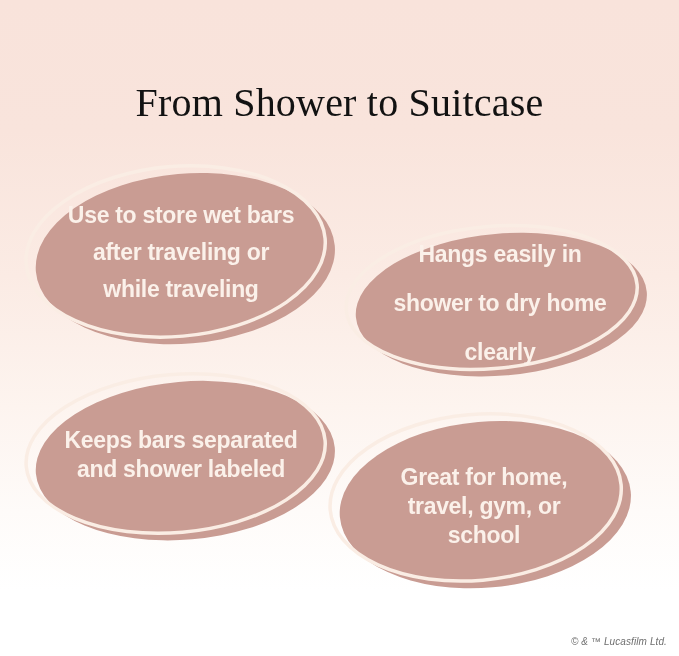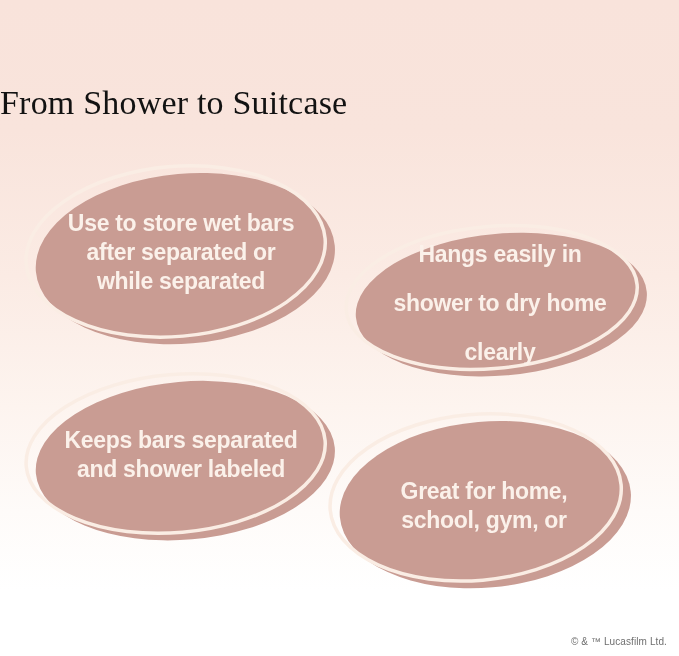--- a/index.html
+++ b/index.html
@@ -26,23 +26,23 @@
         #FFFFFF 100%);
     overflow: hidden;
   }
 
   
   .title {
     position: absolute;
     left: 0;
     top: 78px;
     width: 679px;
-    text-align: left;
+    text-align: center;
     font-family: "Liberation Serif", "DejaVu Serif", serif;
-    font-size: 34px;
+    font-size: 40px;
     line-height: 50px;
     letter-spacing: 0.2px;
     color: #121212;
     white-space: nowrap;
   }
 
   
   .bubbles {
     position: absolute;
     left: 0;
@@ -76,61 +76,62 @@
     font-size: 23px;
     line-height: 29px;
     letter-spacing: -0.3px;
     text-align: center;
     pointer-events: none;
   }
   .bubble-text .ln { display: block; white-space: nowrap; }
 
   
   #bubble-0 { left: 22px;  top: 160px; width: 318px; height: 190px; }
-  #bubble-0 .bubble-text { padding-bottom: 6px; }
+  #bubble-0 .bubble-text { padding-bottom: 6px; gap: 8px; }
   #bubble-1 { left: 344px; top: 222px; width: 306px; height: 158px; }
   #bubble-1 .bubble-text { padding-top: 4px; padding-left: 6px; gap: 20px; }
   #bubble-2 { left: 22px;  top: 368px; width: 318px; height: 178px; }
   #bubble-2 .bubble-text { padding-bottom: 4px; }
   #bubble-3 { left: 328px; top: 408px; width: 306px; height: 186px; }
   #bubble-3 .bubble-text { padding-top: 10px; padding-left: 6px; }
 
   
   .footer {
     position: absolute;
     right: 12px;
     bottom: 8px;
     font-family: "Liberation Sans", sans-serif;
     font-size: 10px;
     line-height: 13px;
     color: #6F6F6F;
     letter-spacing: 0.1px;
     white-space: nowrap;
+    font-style: italic;
   }
 </style>
 </head>
 <body>
 
 <div class="canvas">
 
   <div class="title">From Shower to Suitcase</div>
 
   <div class="bubbles">
 
     <div class="bubble" id="bubble-0">
       <svg width="318" height="190" viewBox="0 0 318 190">
         <g transform="rotate(-5 159 95)">
           <ellipse cx="163" cy="99" rx="150" ry="85" fill="#C99C93"></ellipse>
           <ellipse cx="154" cy="91" rx="150" ry="85" fill="none" stroke="#FAEDE4" stroke-width="3.5"></ellipse>
         </g>
       </svg>
       <div class="bubble-text">
         <span class="ln">Use to store wet bars</span>
-        <span class="ln">after separated or</span>
-        <span class="ln">while separated</span>
+        <span class="ln">after traveling or</span>
+        <span class="ln">while traveling</span>
       </div>
     </div>
 
     <div class="bubble" id="bubble-1">
       <svg width="306" height="158" viewBox="0 0 306 158">
         <g transform="rotate(-5 153 79)">
           <ellipse cx="157" cy="83" rx="146" ry="71" fill="#C99C93"></ellipse>
           <ellipse cx="148" cy="75" rx="146" ry="71" fill="none" stroke="#FAEDE4" stroke-width="3.5"></ellipse>
         </g>
       </svg>
@@ -156,21 +157,22 @@
 
     <div class="bubble" id="bubble-3">
       <svg width="306" height="186" viewBox="0 0 306 186">
         <g transform="rotate(-5 153 93)">
           <ellipse cx="157" cy="97" rx="146" ry="83" fill="#C99C93"></ellipse>
           <ellipse cx="148" cy="89" rx="146" ry="83" fill="none" stroke="#FAEDE4" stroke-width="3.5"></ellipse>
         </g>
       </svg>
       <div class="bubble-text">
         <span class="ln">Great for home,</span>
-        <span class="ln">school, gym, or</span>
+        <span class="ln">travel, gym, or</span>
+        <span class="ln">school</span>
       </div>
     </div>
 
   </div>
 
   <div class="footer">© &amp; ™ Lucasfilm Ltd.</div>
 
 </div>
 
 </body></html>

